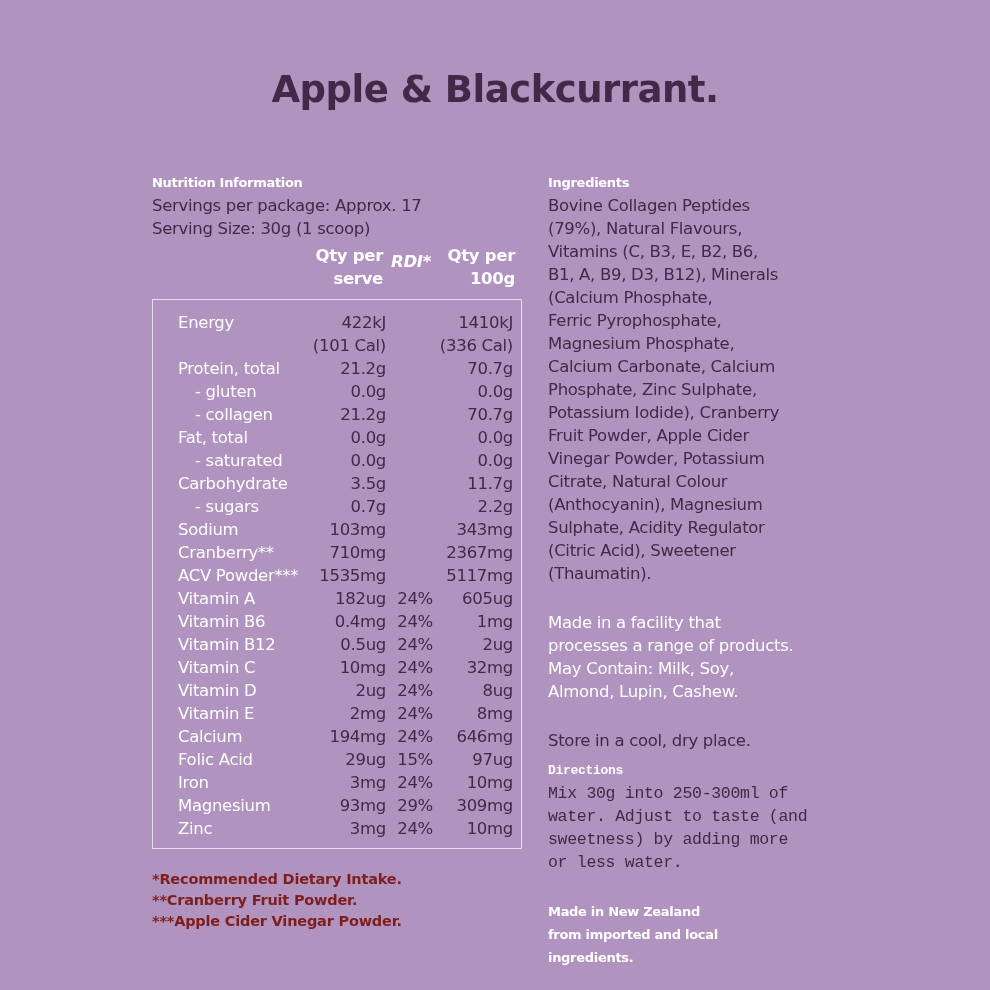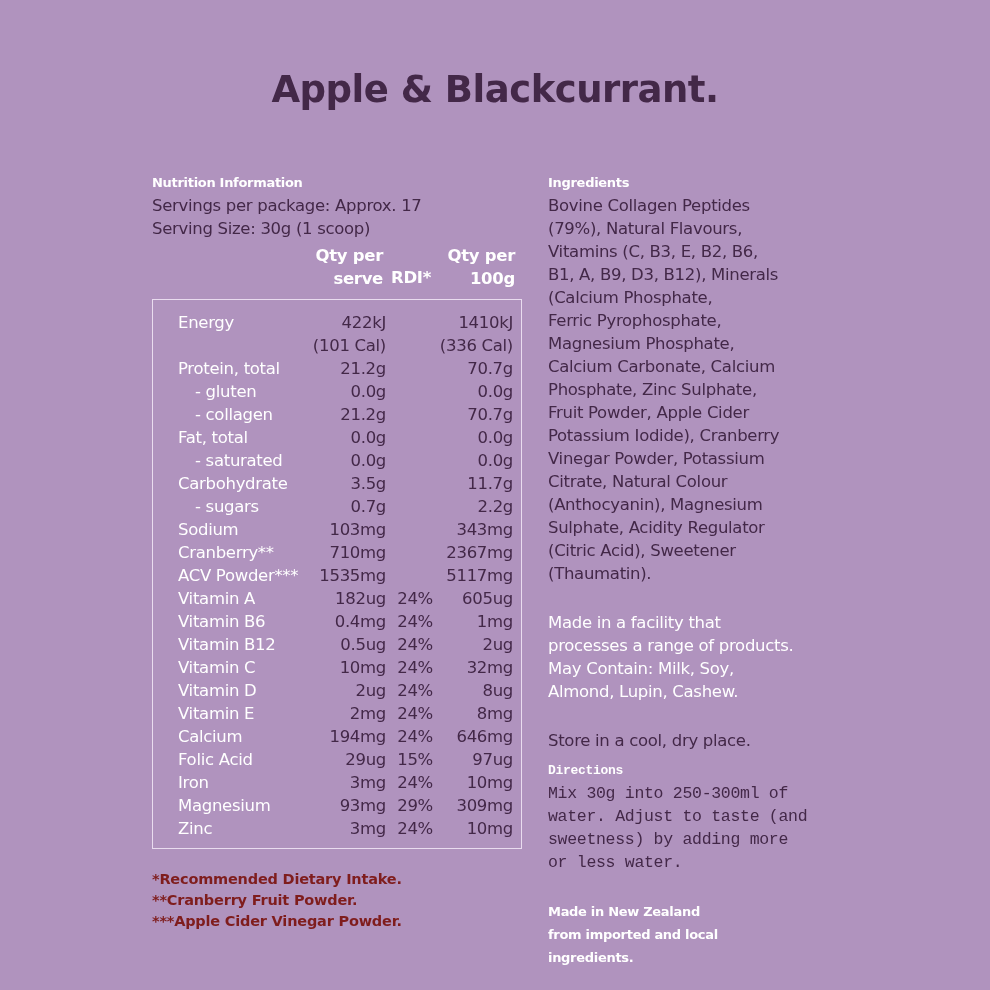--- a/index.html
+++ b/index.html
@@ -62,21 +62,21 @@
     .col-head {
       position: absolute;
       font-weight: bold;
       color: #ffffff;
       font-size: 16.5px;
       line-height: 23px;
       text-align: right;
       letter-spacing: -0.3px;
     }
     .col-head.serve { right: 139px; width: 120px; }
-    .col-head.rdi { right: 91px; top: 22px; }
+    .col-head.rdi { right: 91px; top: 6px; font-style: italic; }
     .col-head.per100 { right: 7px; width: 100px; }
     .table-box {
       margin-top: 7px;
       border: 1.5px solid #e9dcef;
       padding: 11px 8px 8px 9px;
       width: 351px;
       box-sizing: content-box;
     }
     .nrow {
       position: relative;
@@ -299,22 +299,22 @@
   <div class="body-text">
     <div>Bovine Collagen Peptides</div>
     <div>(79%), Natural Flavours,</div>
     <div>Vitamins (C, B3, E, B2, B6,</div>
     <div>B1, A, B9, D3, B12), Minerals</div>
     <div>(Calcium Phosphate,</div>
     <div>Ferric Pyrophosphate,</div>
     <div>Magnesium Phosphate,</div>
     <div>Calcium Carbonate, Calcium</div>
     <div>Phosphate, Zinc Sulphate,</div>
+    <div>Potassium Iodide), Cranberry</div>
     <div>Fruit Powder, Apple Cider</div>
-    <div>Potassium Iodide), Cranberry</div>
     <div>Vinegar Powder, Potassium</div>
     <div>Citrate, Natural Colour</div>
     <div>(Anthocyanin), Magnesium</div>
     <div>Sulphate, Acidity Regulator</div>
     <div>(Citric Acid), Sweetener</div>
     <div>(Thaumatin).</div>
   </div>
 
   <div class="body-text white-text para">
     <div>Made in a facility that</div>

